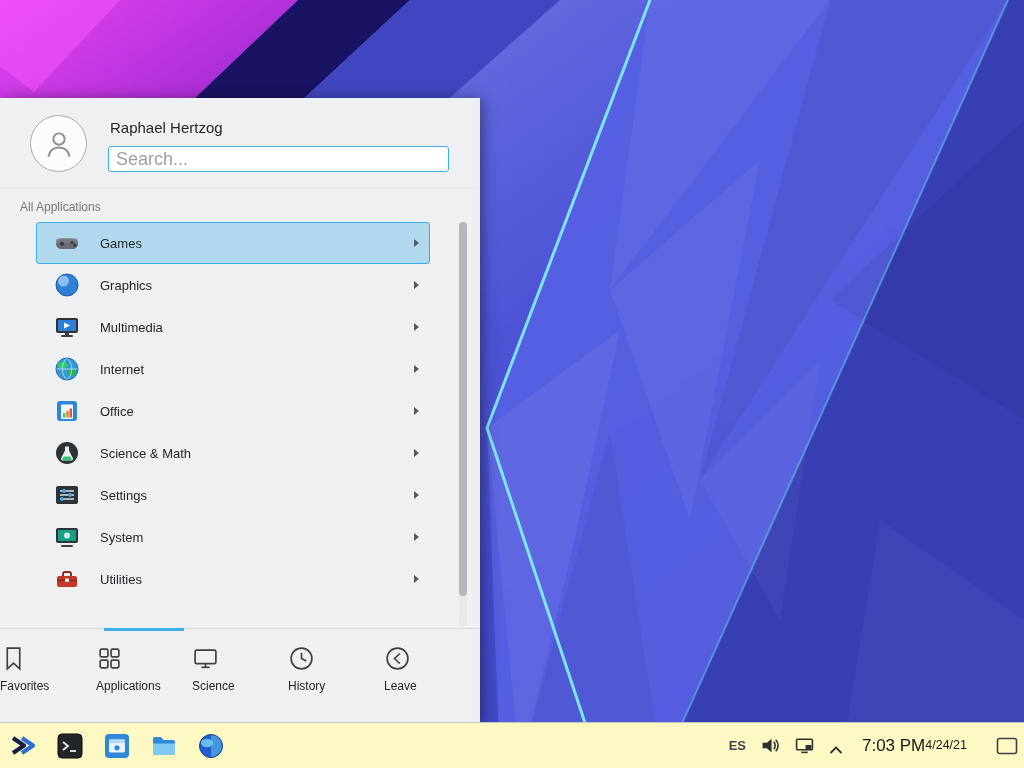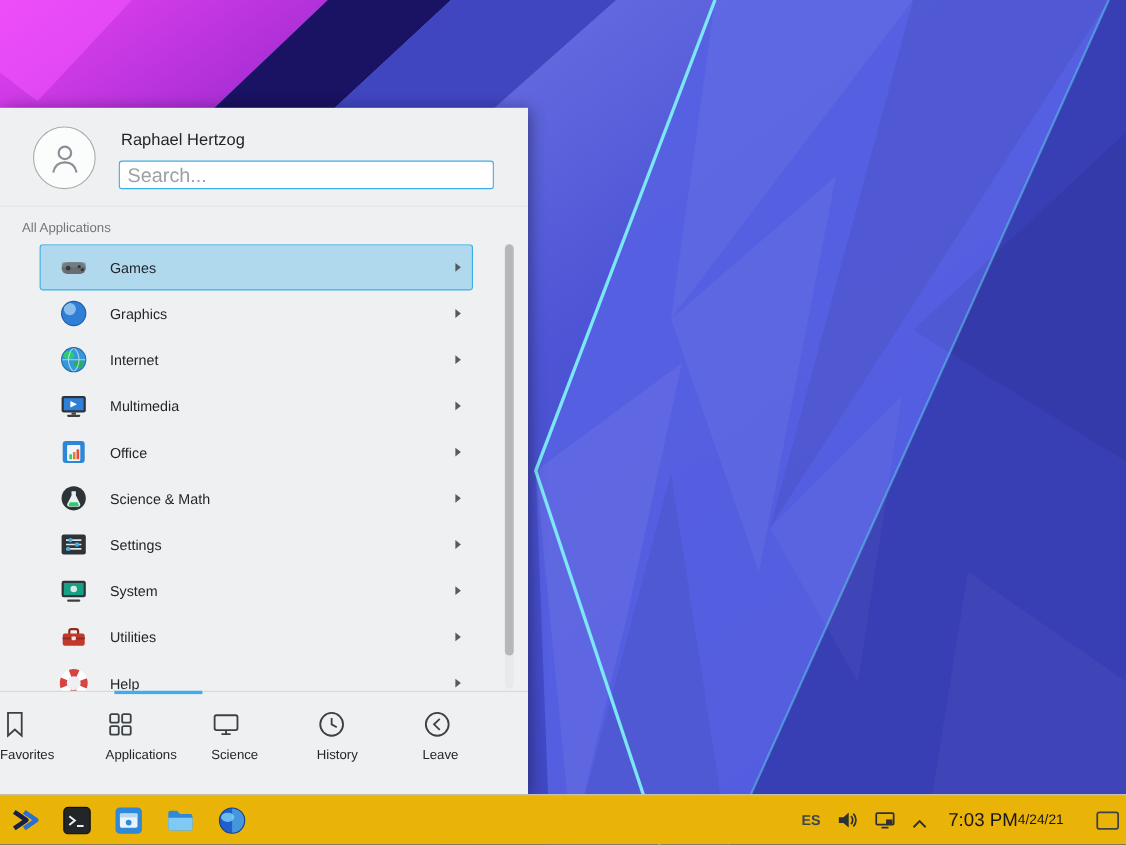--- a/index.html
+++ b/index.html
@@ -35,21 +35,21 @@
   .scroll-thumb { position:absolute; left:0; top:0; width:8px; height:374px; background:#b5b8ba; border-radius:4px; }
 
   .tabbar { position:absolute; left:0; bottom:0; width:480px; height:94px; border-top:1px solid #d6d8d9; display:flex; }
   .tab { width:96px; display:flex; flex-direction:column; align-items:flex-start; padding-top:16px; gap:7px; cursor:pointer; }
   .tab-label { font-size:12px; color:#232629; }
   .tab-indicator { position:absolute; top:-1px; left:104px; width:80px; height:3px; background:#3daee9; }
   .ticon { width:27px; height:27px; }
   .ticon svg { display:block; stroke:#3c4146; fill:none; stroke-width:1.6; }
 
   
-  .taskbar { position:absolute; left:0; top:722px; width:1024px; height:46px; background:#eab308;
+  .taskbar { position:absolute; left:0; top:722px; width:1024px; height:46px; background:#fef9c3;
              border-top:1px solid #c3c6c8; display:flex; align-items:center; }
   .tb-icon { width:28px; height:28px; display:flex; align-items:center; justify-content:center; cursor:pointer; flex:0 0 auto; }
   .tb-launcher { margin-left:9px; }
   .tb-app { margin-left:19px; }
   .tray { margin-left:auto; display:flex; align-items:center; gap:15px; }
   .kb-layout { font-size:13px; font-weight:bold; color:#3f464c; cursor:pointer; }
   .tray-icon { width:19px; height:19px; display:flex; align-items:center; justify-content:center; cursor:pointer; }
   .caret { width:14px; height:9px; cursor:pointer; }
   .clock { display:flex; flex-direction:row; align-items:center; line-height:1.15; cursor:pointer; margin-left:4px; }
   .clock-time { font-size:17px; color:#15171a; }
@@ -131,42 +131,42 @@
             <circle cx="13" cy="13" r="11" fill="none" stroke="#1b5ca8"></circle>
           </svg>
         </span>
         <span class="cat-label">Graphics</span>
         <span class="cat-arrow"></span>
       </div>
 
       <div class="cat-row">
         <span class="cat-icon">
           <svg width="26" height="26" viewBox="0 0 26 26">
+            <rect x="2" y="4" width="22" height="15" rx="2" fill="#2e3338"></rect>
+            <rect x="4" y="6" width="18" height="11" fill="#2d7fd8"></rect>
+            <polygon points="10,8.5 16,11.5 10,14.5" fill="#ffffff"></polygon>
+            <rect x="11" y="19" width="4" height="2" fill="#3a3f44"></rect>
+            <rect x="7" y="21" width="12" height="2" rx="1" fill="#3a3f44"></rect>
+          </svg>
+        </span>
+        <span class="cat-label">Multimedia</span>
+        <span class="cat-arrow"></span>
+      </div>
+
+      <div class="cat-row">
+        <span class="cat-icon">
+          <svg width="26" height="26" viewBox="0 0 26 26">
             <circle cx="13" cy="13" r="11" fill="#3498db"></circle>
             <ellipse cx="8.5" cy="9" rx="5" ry="3.6" fill="#2ecc71"></ellipse>
             <ellipse cx="17.5" cy="16.5" rx="4.6" ry="3.4" fill="#27ae60"></ellipse>
             <path d="M2 13 h22 M13 2 a15 15 0 0 0 0 22 M13 2 a15 15 0 0 1 0 22" stroke="#cfe9f7" stroke-width="1" fill="none" opacity="0.75"></path>
             <circle cx="13" cy="13" r="11" fill="none" stroke="#1f6fa8"></circle>
           </svg>
         </span>
         <span class="cat-label">Internet</span>
-        <span class="cat-arrow"></span>
-      </div>
-
-      <div class="cat-row">
-        <span class="cat-icon">
-          <svg width="26" height="26" viewBox="0 0 26 26">
-            <rect x="2" y="4" width="22" height="15" rx="2" fill="#2e3338"></rect>
-            <rect x="4" y="6" width="18" height="11" fill="#2d7fd8"></rect>
-            <polygon points="10,8.5 16,11.5 10,14.5" fill="#ffffff"></polygon>
-            <rect x="11" y="19" width="4" height="2" fill="#3a3f44"></rect>
-            <rect x="7" y="21" width="12" height="2" rx="1" fill="#3a3f44"></rect>
-          </svg>
-        </span>
-        <span class="cat-label">Multimedia</span>
         <span class="cat-arrow"></span>
       </div>
 
       <div class="cat-row">
         <span class="cat-icon">
           <svg width="26" height="26" viewBox="0 0 26 26">
             <rect x="3" y="3" width="20" height="20" rx="3" fill="#2e86d8"></rect>
             <rect x="7" y="6.5" width="12" height="14.5" rx="1" fill="#f2f6fa"></rect>
             <rect x="9" y="15" width="2.4" height="4.5" fill="#2ecc71"></rect>
             <rect x="12.3" y="13" width="2.4" height="6.5" fill="#e67e22"></rect>
@@ -224,30 +224,20 @@
             <path d="M9 11 v-3 a2 2 0 0 1 2 -2 h4 a2 2 0 0 1 2 2 v3" fill="none" stroke="#8e2a1f" stroke-width="2"></path>
             <rect x="3" y="10" width="20" height="11" rx="2" fill="#c0392b"></rect>
             <rect x="3" y="13.6" width="20" height="1.6" fill="#8e2a1f"></rect>
             <rect x="11" y="12.6" width="4" height="3.4" rx="1" fill="#ecebe9"></rect>
           </svg>
         </span>
         <span class="cat-label">Utilities</span>
         <span class="cat-arrow"></span>
       </div>
 
-      <div class="cat-row">
-        <span class="cat-icon">
-          <svg width="26" height="26" viewBox="0 0 26 26">
-            <circle cx="13" cy="13" r="9.5" fill="none" stroke="#ffffff" stroke-width="6.5"></circle>
-            <circle cx="13" cy="13" r="9.5" fill="none" stroke="#d64541" stroke-width="6.5" stroke-dasharray="7.46 7.46" stroke-dashoffset="3.7"></circle>
-          </svg>
-        </span>
-        <span class="cat-label">Help</span>
-        <span class="cat-arrow"></span>
-      </div>
 
     </div>
 
     <div class="scrollbar">
       <div class="scroll-thumb"></div>
     </div>
 
     <div class="tabbar">
       <div class="tab-indicator"></div>
 

